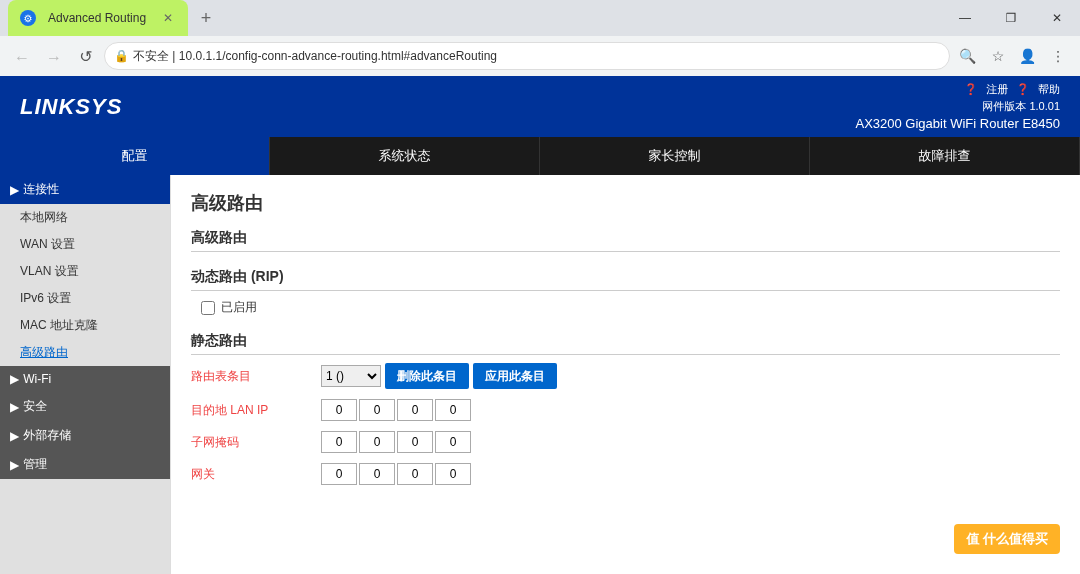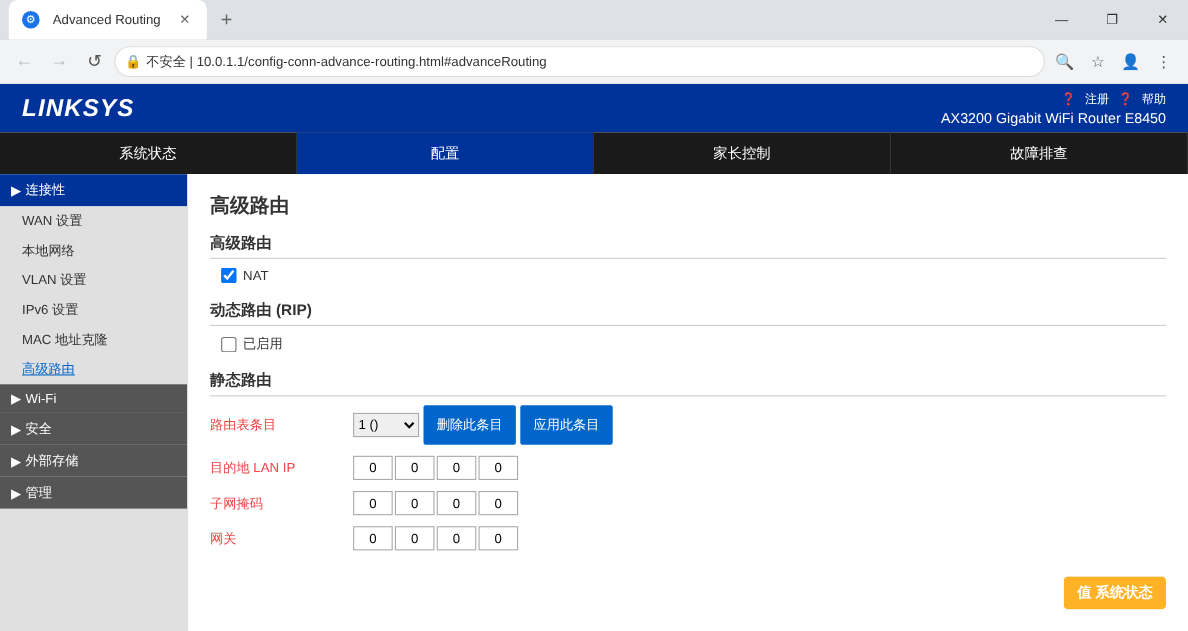--- a/index.html
+++ b/index.html
@@ -1,20 +1,20 @@
 <!DOCTYPE html>
 <html><head>
   <meta charset="utf-8">
   <style>
     * { box-sizing: border-box; margin: 0; padding: 0; }
     body { font-family: Arial, sans-serif; font-size: 13px; background: #c8c8c8; width: 1080px; height: 574px; overflow: hidden; }
     .tab-bar { display: flex; align-items: center; height: 36px; background: #dee1e6; padding: 0 8px; gap: 0; }
     .tab-favicon { width: 16px; height: 16px; background: #1a73e8; border-radius: 50%; display: inline-flex; align-items: center; justify-content: center; margin-right: 6px; flex-shrink: 0; }
     .tab-favicon::after { content: '⚙'; color: white; font-size: 10px; }
-    .tab { display: flex; align-items: center; height: 36px; padding: 0 12px; background: #ffffff; border-radius: 8px 8px 0 0; font-size: 12px; color: #333; min-width: 180px; max-width: 220px; gap: 6px; justify-content: space-between; }
+    .tab { display: flex; align-items: center; height: 36px; padding: 0 12px; background: #bef264; border-radius: 8px 8px 0 0; font-size: 12px; color: #333; min-width: 180px; max-width: 220px; gap: 6px; justify-content: space-between; }
     .tab-title { flex: 1; overflow: hidden; text-overflow: ellipsis; white-space: nowrap; }
     .tab-close { width: 16px; height: 16px; border-radius: 50%; display: flex; align-items: center; justify-content: center; cursor: pointer; font-size: 12px; color: #666; flex-shrink: 0; }
     .new-tab-btn { width: 28px; height: 28px; display: flex; align-items: center; justify-content: center; border-radius: 50%; cursor: pointer; font-size: 18px; color: #666; margin-left: 4px; }
 
     .address-bar-row { display: flex; align-items: center; height: 40px; padding: 4px 8px; gap: 4px; background: #f1f3f4; }
     .nav-btn { width: 28px; height: 28px; border-radius: 50%; display: flex; align-items: center; justify-content: center; cursor: pointer; color: #555; font-size: 16px; flex-shrink: 0; }
     .nav-btn.disabled { color: #bbb; cursor: default; }
     .address-bar-wrapper { flex: 1; position: relative; display: flex; align-items: center; }
     .lock-icon { position: absolute; left: 10px; top: 50%; transform: translateY(-50%); font-size: 12px; color: #e8a000; z-index: 1; }
     .address-input { width: 100%; height: 28px; border: 1px solid #ddd; border-radius: 14px; padding: 0 10px 0 28px; font-size: 12px; color: #333; background: white; outline: none; }
@@ -68,21 +68,21 @@
     .ip-octet { width: 36px; height: 22px; border: 1px solid #aaa; text-align: center; font-size: 12px; padding: 2px; }
 
     
     .text-input { height: 22px; border: 1px solid #aaa; font-size: 12px; padding: 2px 4px; width: 130px; }
 
     
     .select-input { height: 22px; border: 1px solid #aaa; font-size: 12px; padding: 2px 4px; background: white; }
     .route-select { height: 22px; border: 1px solid #aaa; font-size: 12px; width: 60px; }
 
     
-    .btn { height: 36px; padding: 0 12px; font-size: 12px; cursor: pointer; border: none; border-radius: 2px; }
+    .btn { height: 26px; padding: 0 12px; font-size: 12px; cursor: pointer; border: none; border-radius: 2px; font-weight: bold; }
     .btn-blue { background: #0066cc; color: white; }
 
     
     .tab-bar-wrapper { position: relative; }
   </style>
 </head>
 <body>
 
 <div class="tab-bar-wrapper">
   <div class="tab-bar">
@@ -121,42 +121,43 @@
 
   <div class="linksys-header">
     <div class="linksys-logo">LINKSYS</div>
     <div class="header-right">
       <div class="header-top-links">
         <span>❓</span>
         <span>注册</span>
         <span>❓</span>
         <span>帮助</span>
       </div>
+      <div style="font-size:11px; margin-bottom:2px;">网件版本 1.0.01</div>
       <div style="font-size:13px;text-align:right;">AX3200 Gigabit WiFi Router  E8450</div>
     </div>
   </div>
 
   <div class="nav-tabs">
+    <div class="nav-tab active">配置</div>
     <div class="nav-tab">系统状态</div>
-    <div class="nav-tab active">配置</div>
     <div class="nav-tab">家长控制</div>
     <div class="nav-tab">故障排查</div>
   </div>
 
   <div class="main-content">
 
     <div class="sidebar">
 
       <div class="sidebar-group">
         <div class="sidebar-group-header active">
           <span>▶</span>
           <span>连接性</span>
         </div>
+        <div class="sidebar-item">本地网络</div>
         <div class="sidebar-item">WAN 设置</div>
-        <div class="sidebar-item">本地网络</div>
         <div class="sidebar-item">VLAN 设置</div>
         <div class="sidebar-item">IPv6 设置</div>
         <div class="sidebar-item">MAC 地址克隆</div>
         <div class="sidebar-item active">高级路由</div>
       </div>
 
       <div class="sidebar-group">
         <div class="sidebar-group-header" style="background:#555;">
           <span>▶</span>
           <span> Wi-Fi</span>
@@ -183,24 +184,20 @@
           <span> 管理</span>
         </div>
       </div>
     </div>
 
     <div class="content-area">
       <div class="page-title">高级路由</div>
 
       <div class="section">
         <div class="section-title">高级路由</div>
-        <div class="checkbox-wrapper" style="margin-left:10px;">
-          <input type="checkbox" checked="" id="nat-cb" style="">
-          <label for="nat-cb" class="checkbox-label">NAT</label>
-        </div>
       </div>
 
       <div class="section">
         <div class="section-title">动态路由 (RIP)</div>
         <div class="checkbox-wrapper" style="margin-left:10px;">
           <input type="checkbox" id="rip-cb" style="">
           <label for="rip-cb" class="checkbox-label">已启用</label>
         </div>
       </div>
 
@@ -251,14 +248,14 @@
 
 
       </div>
 
     </div>
   </div>
 
 </div>
 
 <div style="position:fixed; bottom:20px; right:20px; background:rgba(255,165,0,0.85); color:white; font-size:13px; font-weight:bold; padding:6px 12px; border-radius:4px; z-index:9999;">
-  <span>值 系统状态</span>
+  <span>值 什么值得买</span>
 </div>
 
 </body></html>

